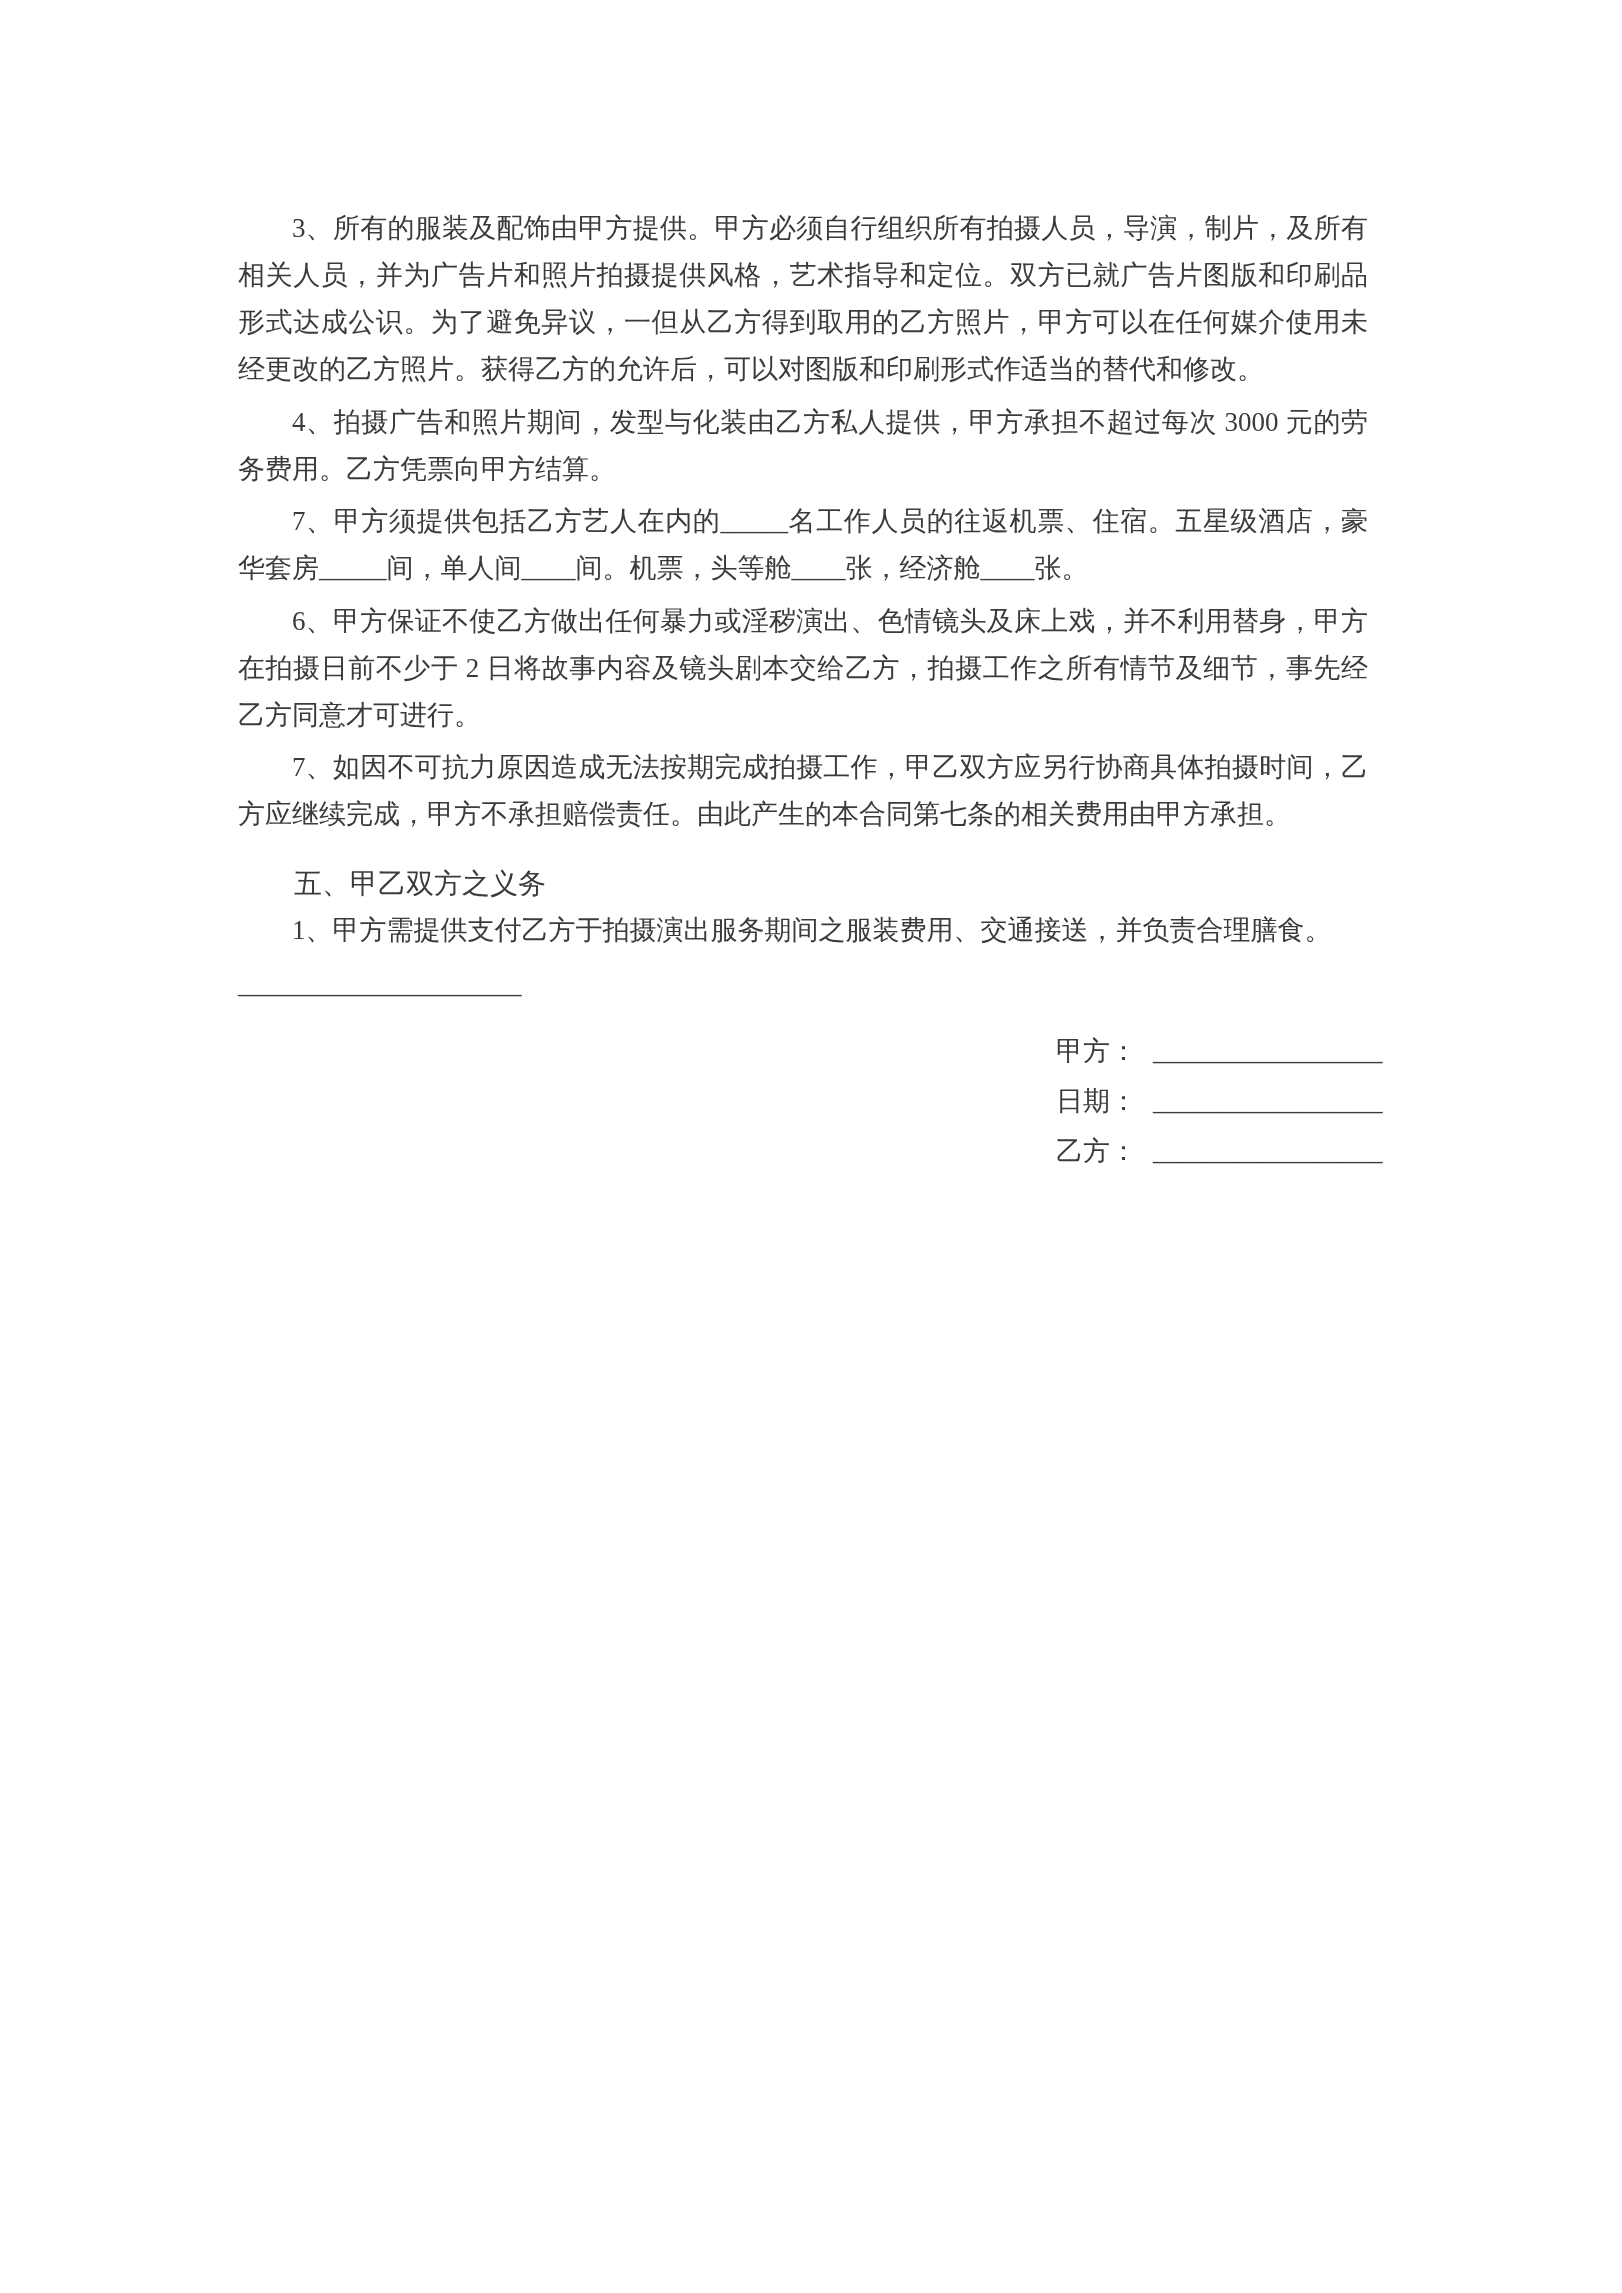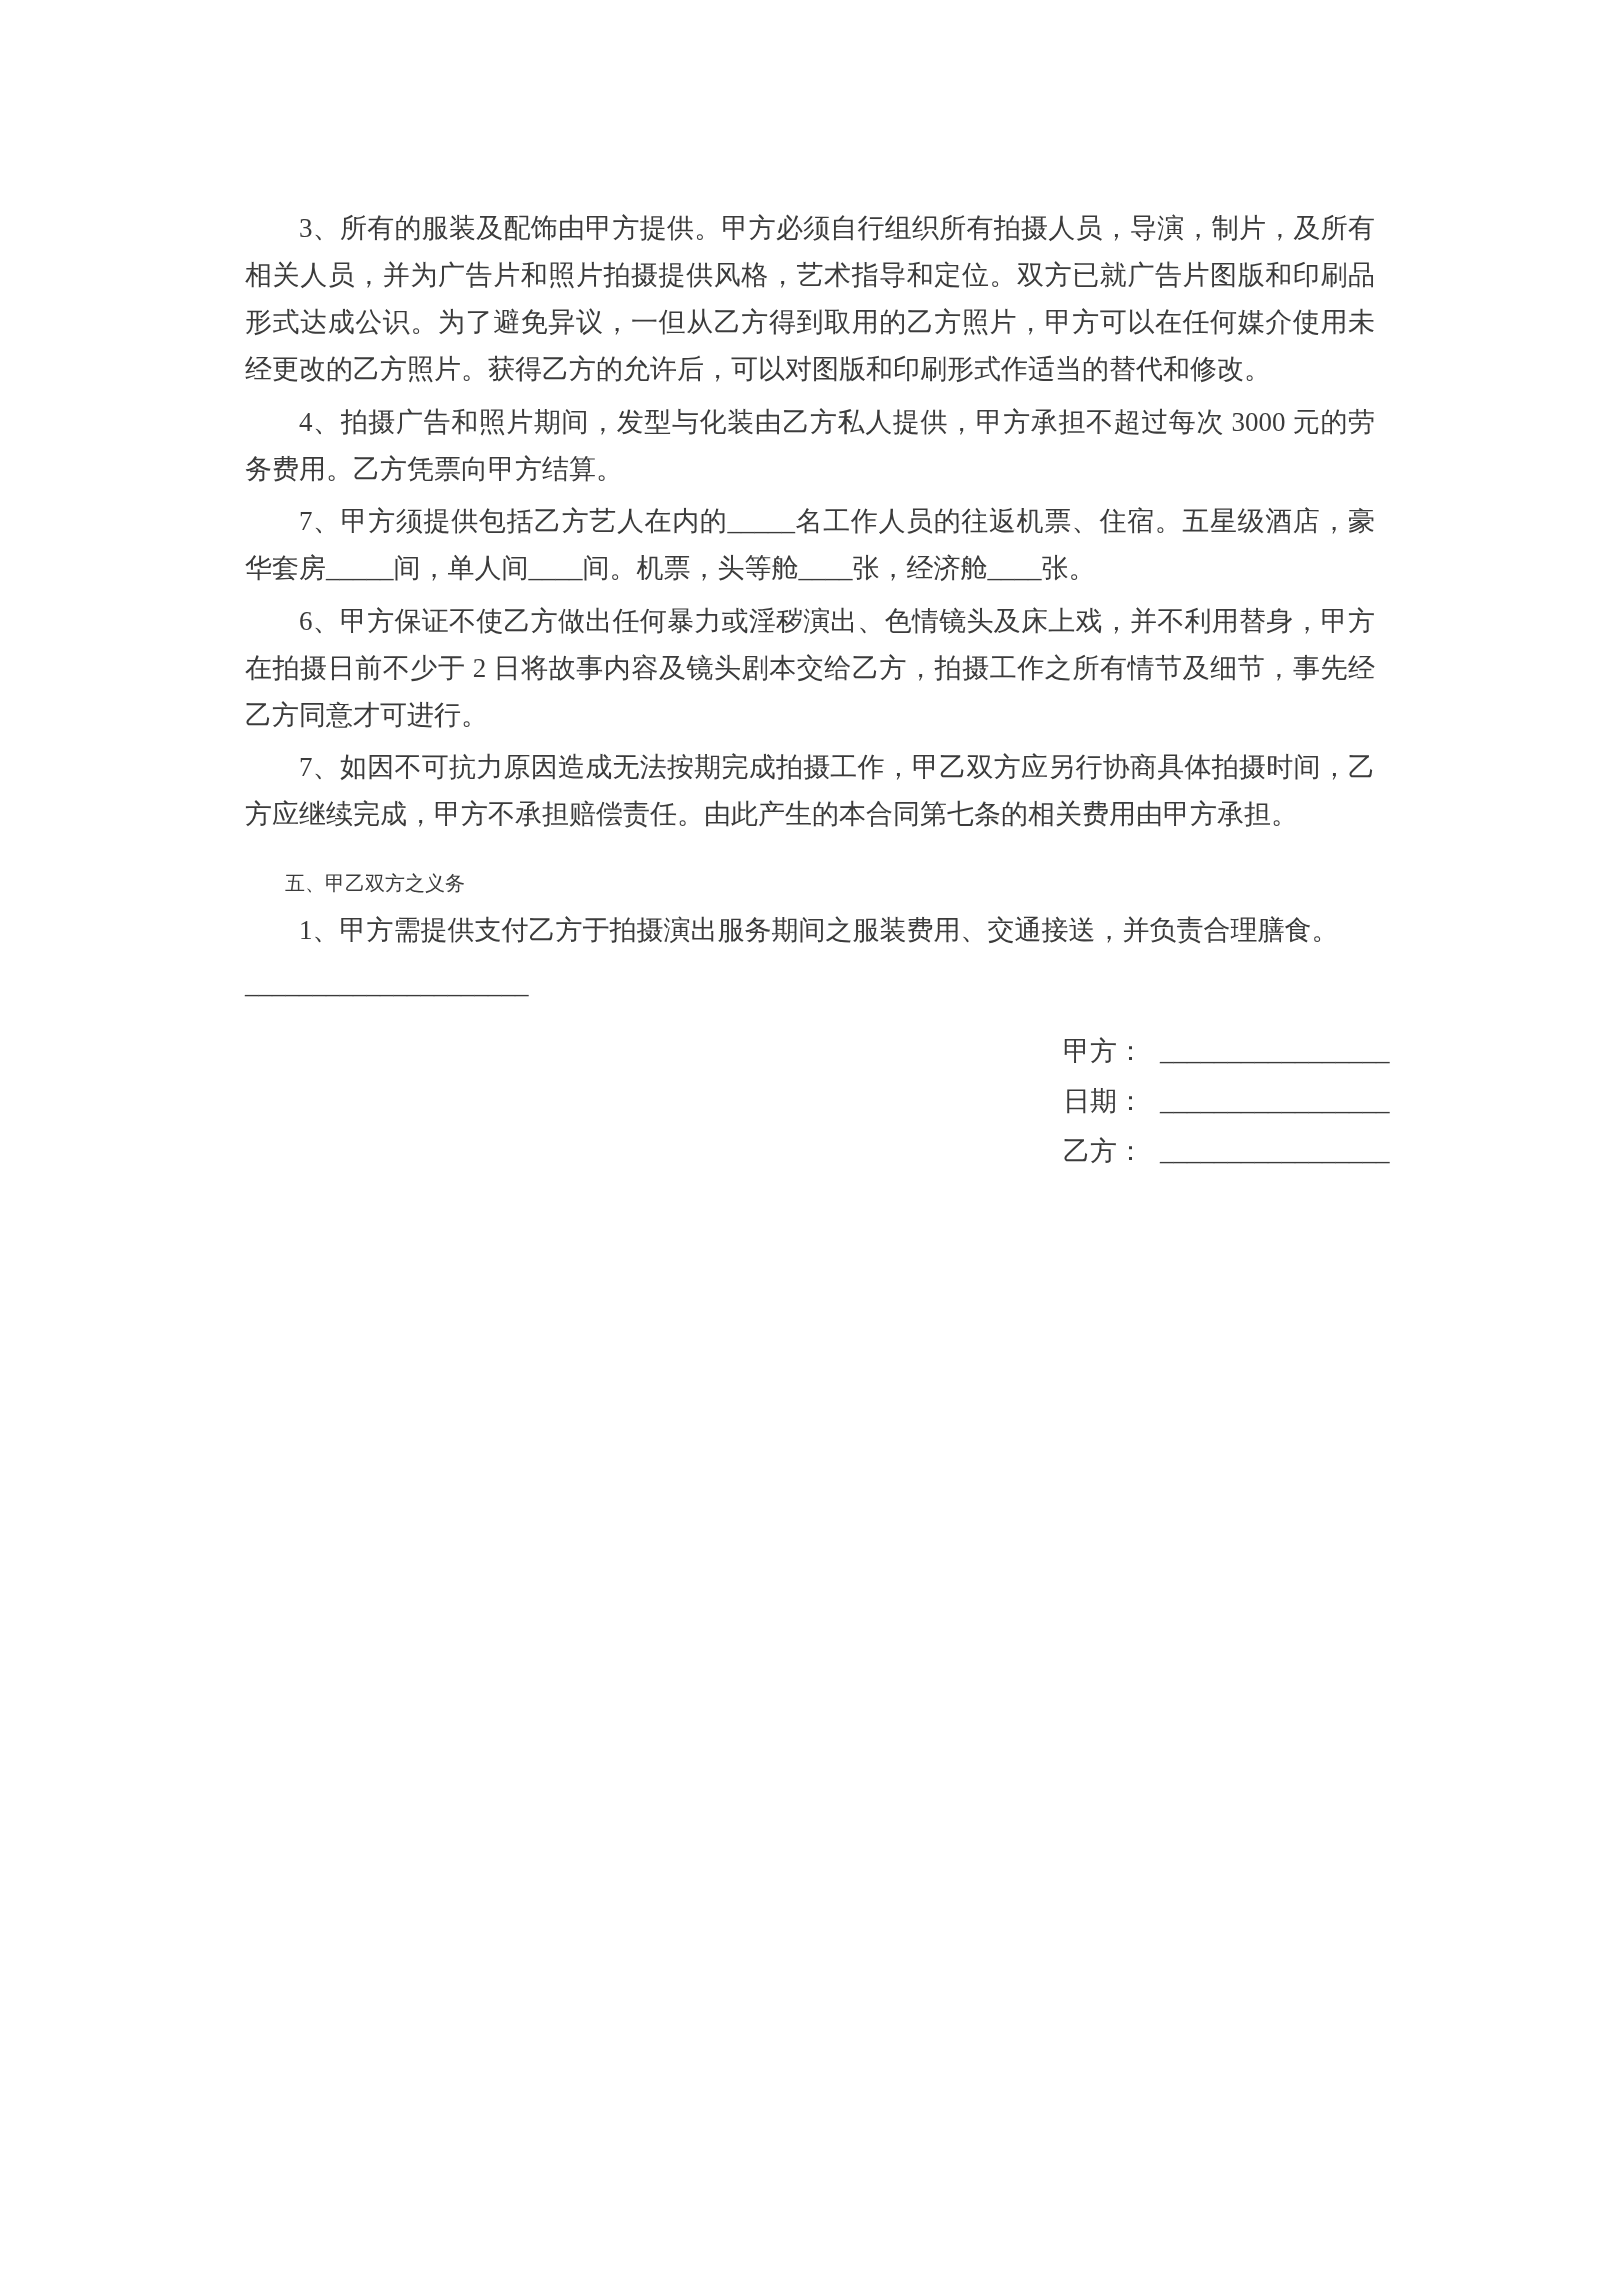--- a/index.html
+++ b/index.html
@@ -14,39 +14,39 @@
     .page {
       position: relative;
       width: 1623px;
       height: 2294px;
       background: #ffffff;
       overflow: hidden;
       font-family: "Liberation Serif", "DejaVu Serif", serif;
     }
     .content {
       position: absolute;
-      left: 245px;
+      left: 238px;
       top: 205px;
       width: 1130px;
       color: #3b3b3b;
       font-size: 27px;
       line-height: 47px;
       text-align: justify;
       overflow-wrap: break-word;
     }
     .content > :first-child {
       margin-top: 0;
     }
     .para {
       margin: 5.5px 0 0 0;
       text-indent: 2em;
     }
     .heading {
       margin: 22px 0 0 0;
-      font-size: 20px;
+      font-size: 28px;
       font-weight: normal;
       text-indent: 2em;
     }
     .obligation {
       margin-top: 0;
     }
     .blank-line {
       margin: 7.3px 0 0 0;
       text-indent: 0;
       letter-spacing: 0;

